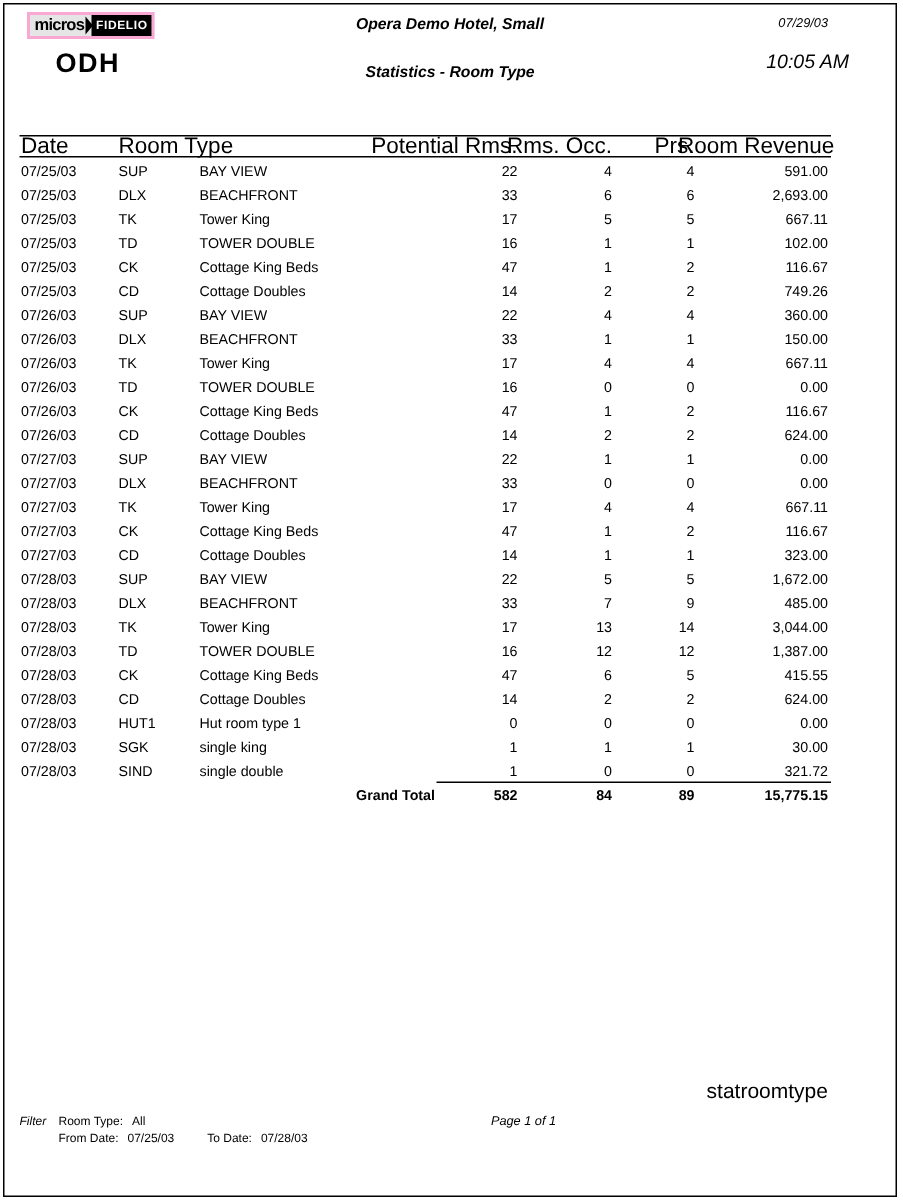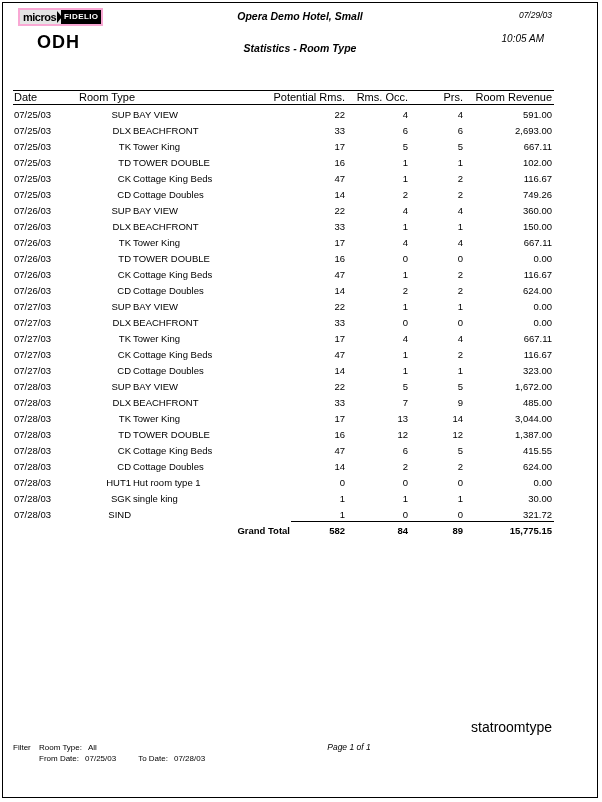--- a/index.html
+++ b/index.html
@@ -10,44 +10,44 @@
   
   .logo{position:absolute;left:15px;top:5px;display:flex;align-items:center;border:2px solid #f9a8d4;height:18px;box-sizing:border-box;background:#e5e5e5;}
   .logo-micros{font-weight:bold;font-size:11px;line-height:14px;padding:0 1px 0 3px;letter-spacing:-0.5px;}
   .logo-arrow{width:0;height:0;border-top:6px solid transparent;border-bottom:6px solid transparent;border-left:5px solid #000;margin-right:-1px;position:relative;z-index:1;}
   .logo-fidelio{background:#000;color:#fff;font-weight:bold;font-size:8px;line-height:14px;height:14px;padding:0 3px 0 3px;letter-spacing:0.4px;}
   .odh{left:34px;top:29px;font-size:18px;font-weight:bold;letter-spacing:1px;}
   .center-line{left:0;width:100%;text-align:center;}
   .hotel{top:7px;font-size:10.5px;font-style:italic;font-weight:bold;}
   .title{top:39px;font-size:10.5px;font-style:italic;font-weight:bold;}
   .rdate{right:45px;top:7px;font-size:8.5px;font-style:italic;}
-  .rtime{right:53px;top:30px;font-size:10px;font-style:italic;}
+  .rtime{right:31px;top:30px;font-size:13px;font-style:italic;}
 
   
   .rule{position:absolute;height:1px;background:#000;}
   .rule-top{left:10px;top:87px;width:541px;}
   .rule-head{left:10px;top:101px;width:541px;}
   .rule-total{left:288px;top:518px;width:263px;}
-  .thead{position:absolute;left:0;top:88px;width:594px;height:13px;font-size:11px;line-height:13px;}
+  .thead{position:absolute;left:0;top:88px;width:594px;height:13px;font-size:15px;line-height:13px;}
   #rows{position:absolute;left:0;top:104px;width:594px;}
   .row{position:relative;height:16px;width:594px;font-size:9.5px;line-height:16px;}
   .cell{position:absolute;white-space:nowrap;line-height:inherit;}
   .c-date{left:11px;width:62px;}
-  .c-type{left:76px;width:52px;text-align:right;}
+  .c-type{left:76px;width:52px;}
   .c-desc{left:130px;width:150px;}
   .c-pot{left:242px;width:100px;text-align:right;}
   .c-occ{left:305px;width:100px;text-align:right;}
   .c-prs{left:360px;width:100px;text-align:right;}
   .c-rev{left:449px;width:100px;text-align:right;}
   .total-row{position:absolute;left:0;top:520px;width:594px;height:16px;font-size:9.5px;line-height:16px;font-weight:bold;}
   .c-gtlabel{left:187px;width:100px;text-align:right;}
 
   
   .footer-text{font-size:8px;line-height:11px;white-space:nowrap;}
-  .f-filter{left:10px;top:739px;}
+  .f-filter{left:10px;top:739px;font-style:italic;}
   .f-line1{left:36px;top:739px;}
   .f-line2{left:36px;top:750px;}
   .f-gap{display:inline-block;width:22px;}
   .f-sm{display:inline-block;width:6px;}
   .f-page{left:291px;top:739px;width:110px;text-align:center;font-style:italic;font-size:8.5px;}
   .f-code{right:45px;top:716px;font-size:14px;}
 </style>
 </head>
 <body>
 
@@ -297,20 +297,21 @@
         <span class="cell c-type">SGK</span>
         <span class="cell c-desc">single king</span>
         <span class="cell c-pot">1</span>
         <span class="cell c-occ">1</span>
         <span class="cell c-prs">1</span>
         <span class="cell c-rev">30.00</span>
       </div>
       <div class="row">
         <span class="cell c-date">07/28/03</span>
         <span class="cell c-type">SIND</span>
+        <span class="cell c-desc">single double</span>
         <span class="cell c-pot">1</span>
         <span class="cell c-occ">0</span>
         <span class="cell c-prs">0</span>
         <span class="cell c-rev">321.72</span>
       </div>
     </div>
 
   <div class="rule rule-total"></div>
   <div class="total-row">
     <span class="cell c-gtlabel">Grand Total</span>

